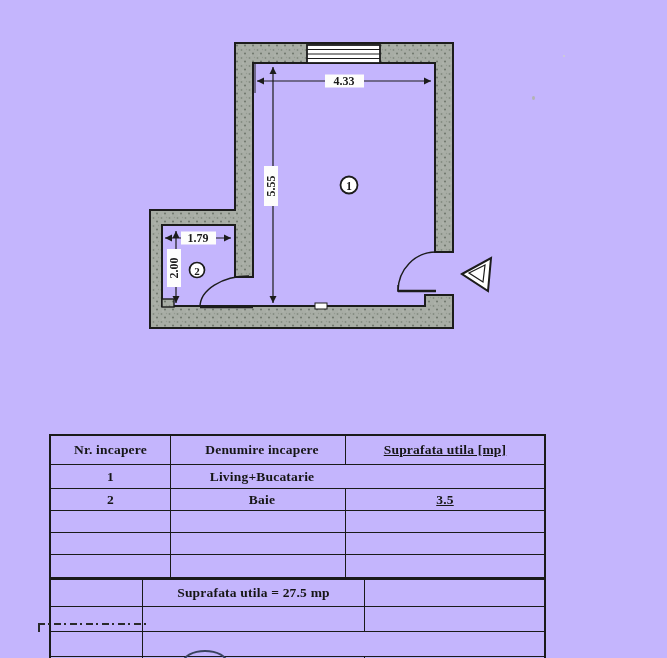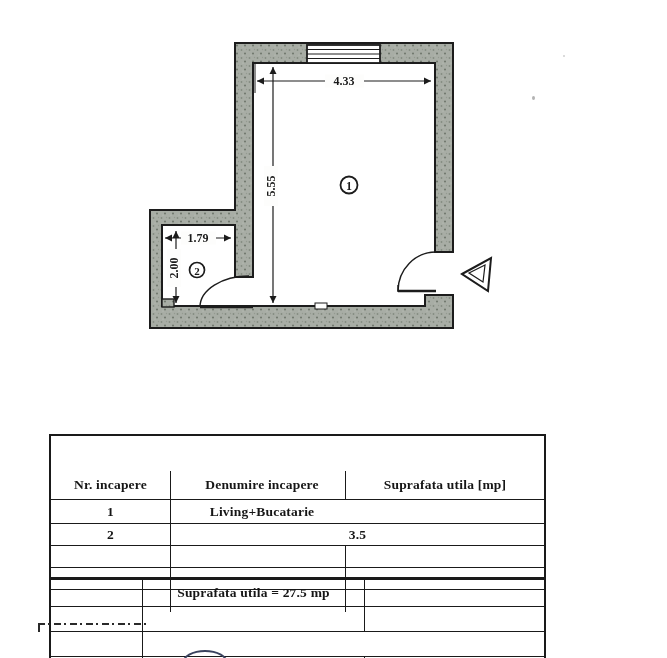--- a/index.html
+++ b/index.html
@@ -1,29 +1,29 @@
 <!DOCTYPE html>
 <html><head>
 <meta charset="utf-8">
 <style>
   html,body{margin:0;padding:0;background:#e8e8e8;}
-  .page{position:relative;width:667px;height:658px;background:#ffffff;overflow:hidden;
+  .page{position:relative;width:667px;height:658px;background:#c4b5fd;overflow:hidden;
         font-family:"Liberation Serif",serif;color:#161616;}
   svg text{font-family:"Liberation Serif",serif;}
 
   
   .tbl{position:absolute;left:49px;width:497px;border:2px solid #1a1a1a;
        display:flex;flex-direction:column;box-sizing:border-box;background:transparent;}
   .row{display:flex;box-sizing:border-box;flex:0 0 auto;}
   .bt{border-top:1.6px solid #1a1a1a;}
   .c{box-sizing:border-box;display:flex;align-items:center;justify-content:center;
      font-size:13.5px;font-weight:600;letter-spacing:.2px;white-space:nowrap;overflow:hidden;}
   .c1{width:119px;}
   .c2{width:175px;border-left:1.6px solid #1a1a1a;padding-left:8px;}
-  .c3{flex:1;border-left:1.6px solid #1a1a1a;}
+  .c3{flex:1;border-left:1.6px solid #1a1a1a;text-decoration:underline;}
   .L1{width:91px;}
   .L2{width:222px;border-left:1.6px solid #1a1a1a;}
   .L3{flex:1;border-left:1.6px solid #1a1a1a;}
 
   
   .dashdot{position:absolute;left:38px;top:623px;width:112px;height:2px;z-index:3;
      background:repeating-linear-gradient(90deg,#2a2a2a 0 7px,transparent 7px 10px,#2a2a2a 10px 12px,transparent 12px 16px);}
   .dashdot-tick{position:absolute;left:38px;top:623px;width:2px;height:9px;background:#2a2a2a;z-index:3;}
   .stamp{position:absolute;left:182px;top:650px;width:46px;height:26px;border:2.5px solid #39425e;
      border-radius:50%;box-sizing:border-box;z-index:4;background:transparent;}
@@ -111,31 +111,32 @@
       <circle cx="349" cy="185" r="8.5" fill="#ffffff" stroke="#1c1c1c" stroke-width="1.8"></circle>
       <text x="349" y="189.5" text-anchor="middle" font-size="12" font-weight="700" fill="#1a1a1a">1</text>
     </g>
     <g>
       <circle cx="197" cy="270" r="7.5" fill="#ffffff" stroke="#1c1c1c" stroke-width="1.7"></circle>
       <text x="197" y="274.5" text-anchor="middle" font-size="11" font-weight="700" fill="#1a1a1a">2</text>
     </g>
   </svg>
 
   <div class="tbl" style="top:434px;height:145px;">
-    <div class="row" style="height:28px;margin-top:35px;">
+    <div class="row" style="height:28px;">
       <div class="c c1">Nr. incapere</div>
       <div class="c c2">Denumire incapere</div>
       <div class="c c3">Suprafata utila [mp]</div>
     </div>
     <div class="row bt" style="height:24px;">
       <div class="c c1">1</div>
       <div class="c c2">Living+Bucatarie</div>
     </div>
     <div class="row bt" style="height:22px;">
       <div class="c c1">2</div>
+      <div class="c c2">Baie</div>
       <div class="c c3">3.5</div>
     </div>
     <div class="row bt" style="height:22px;">
       <div class="c c1"></div>
       <div class="c c2"></div>
       <div class="c c3"></div>
     </div>
     <div class="row bt" style="height:22px;">
       <div class="c c1"></div>
       <div class="c c2"></div>

